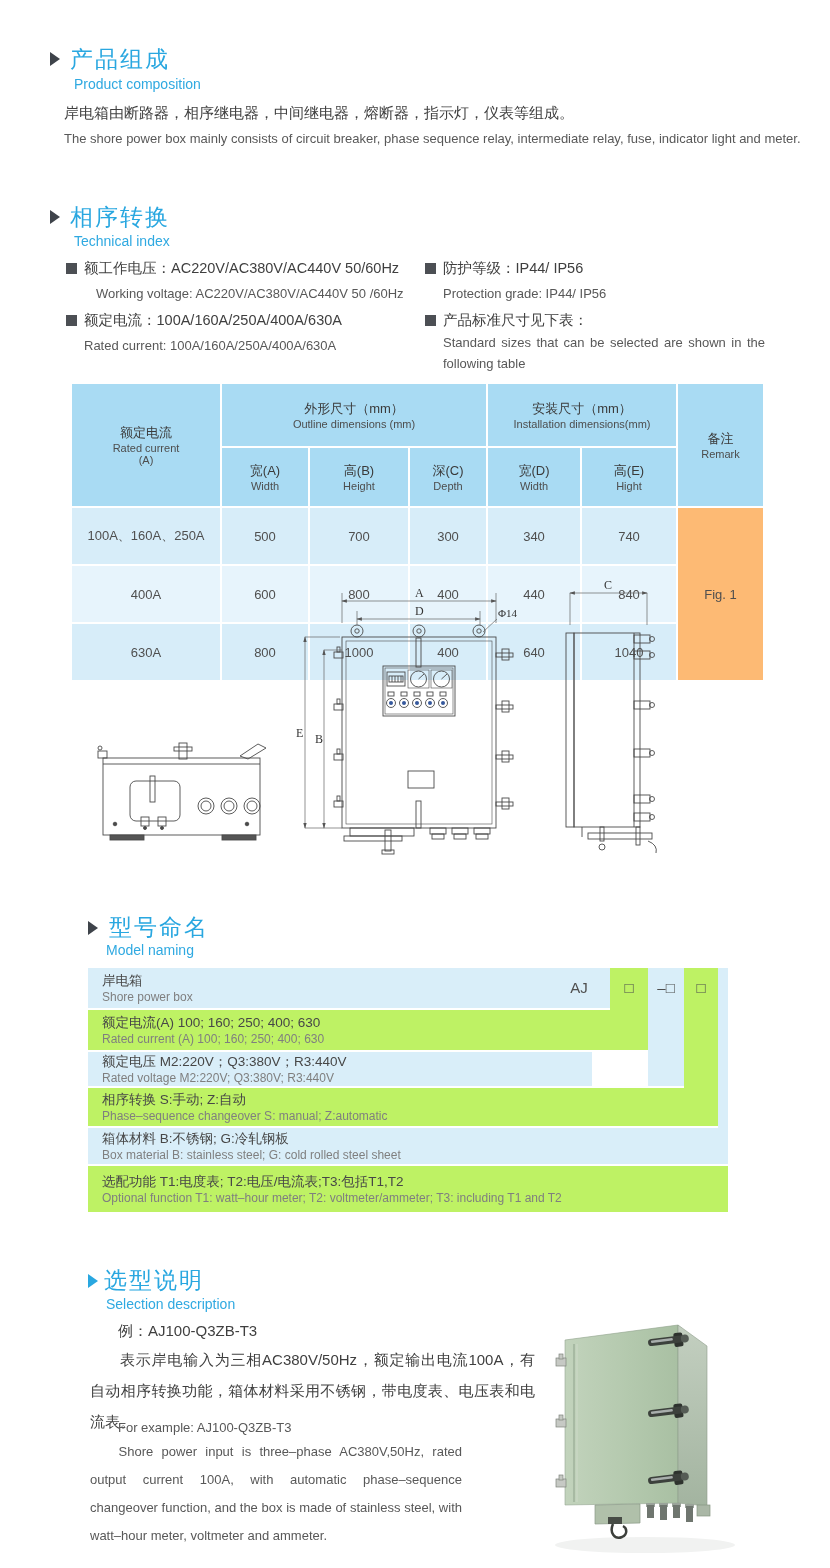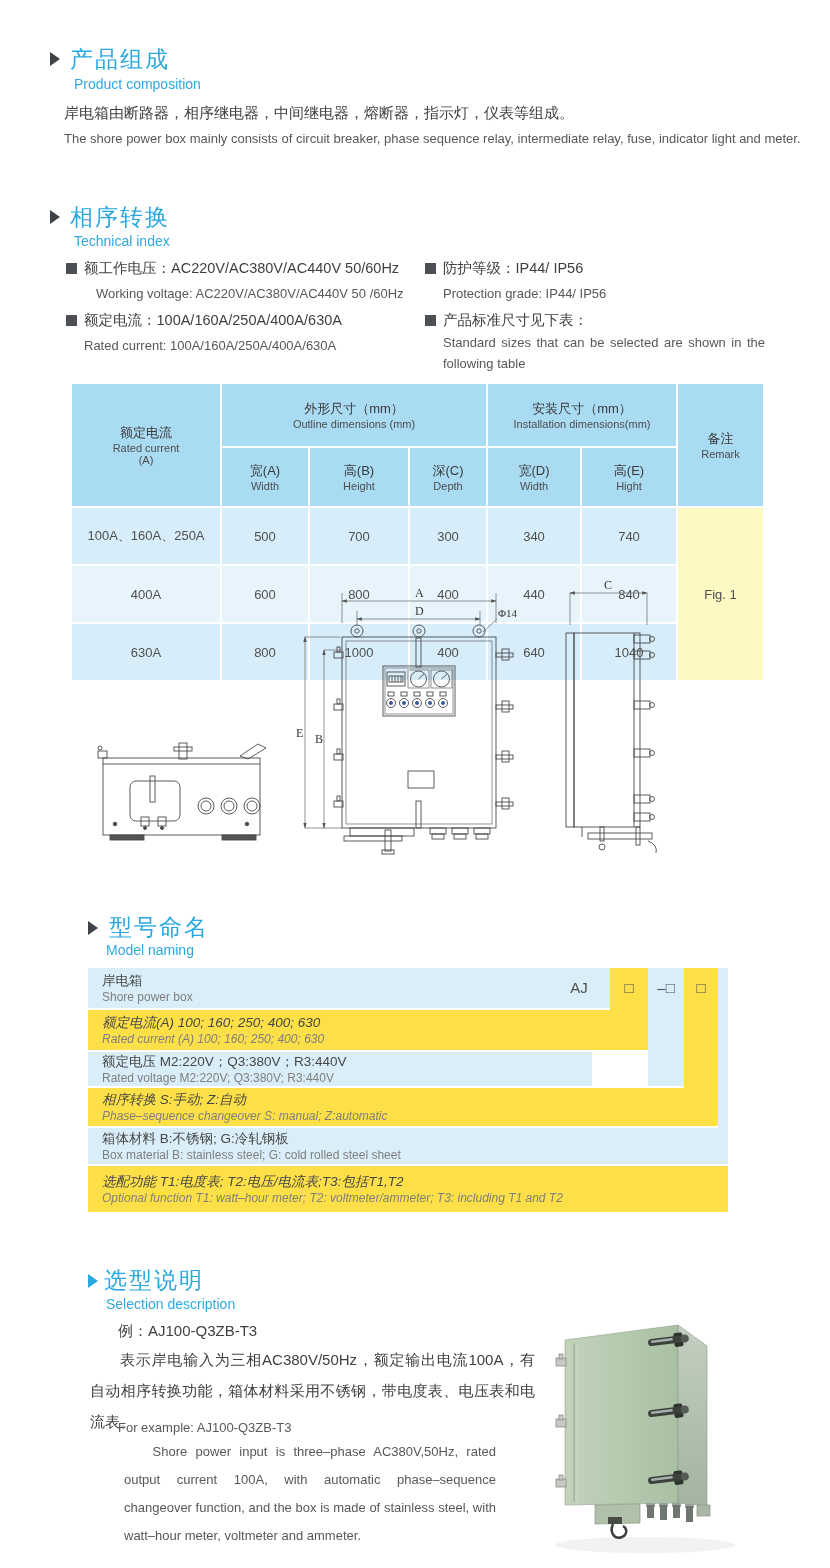--- a/index.html
+++ b/index.html
@@ -23,28 +23,28 @@
   .bullet-en{font-size:13px;color:#585858;}
 
   
   table.dims{border-collapse:separate;border-spacing:2px;table-layout:fixed;}
   .dims td{text-align:center;vertical-align:middle;padding:11px;}
   .hd{background:#a9dbf3;}
   .hd .zh{font-size:13px;color:#3a3a3a;}
   .hd .en{font-size:11px;color:#4d4d4d;}
   .b1{background:#d7edf9;}
   .b2{background:#e7f4fc;}
-  .brk{background:#fef9c3;}
+  .brk{background:#fdba74;}
   .dims .val{font-size:13px;color:#4f4f4f;}
 
   
   .stair{position:absolute;left:88px;top:968px;width:640px;height:246px;}
   .mband{position:absolute;}
   .band-blue{background:#d9eef9;}
-  .band-gray{background:#fde047;font-style:italic;}
+  .band-gray{background:#bef264;}
   .mrow-text{position:absolute;left:14px;top:0;right:10px;}
   .mrow-text .l1{font-size:13.5px;color:#474747;white-space:nowrap;}
   .mrow-text .l2{font-size:12px;color:#7f7f7f;white-space:nowrap;}
   .code{position:absolute;top:0;height:40px;line-height:40px;text-align:center;
         font-size:15px;color:#4f4f4f;}
 
   
   .sel-example{font-size:15px;color:#3f3f3f;white-space:nowrap;}
   .sel-zh{font-size:15px;color:#3f3f3f;line-height:31px;text-align:justify;text-indent:2em;}
   .sel-en-ex{font-size:13px;color:#585858;white-space:nowrap;}
@@ -393,21 +393,21 @@
     </div>
   </div>
 
   <div class="abs sec-arrow blue" style="left:88px;top:1274px;"></div>
   <div class="abs sec-title" style="left:104px;top:1265px;">选型说明</div>
   <div class="abs sec-sub" style="left:106px;top:1296px;">Selection description</div>
 
   <div class="abs sel-example" style="left:118px;top:1322px;">例：AJ100-Q3ZB-T3</div>
   <div class="abs sel-zh" style="left:90px;top:1344px;width:445px;">表示岸电输入为三相AC380V/50Hz，额定输出电流100A，有自动相序转换功能，箱体材料采用不锈钢，带电度表、电压表和电流表。</div>
   <div class="abs sel-en-ex" style="left:118px;top:1420px;">For example: AJ100-Q3ZB-T3</div>
-  <div class="abs sel-en" style="left:90px;top:1438px;width:372px;margin-left:34px;">Shore power input is three–phase AC380V,50Hz, rated output current 100A, with automatic phase–sequence changeover function, and the box is made of stainless steel, with watt–hour meter, voltmeter and ammeter.</div>
+  <div class="abs sel-en" style="left:90px;top:1438px;width:372px;">Shore power input is three–phase AC380V,50Hz, rated output current 100A, with automatic phase–sequence changeover function, and the box is made of stainless steel, with watt–hour meter, voltmeter and ammeter.</div>
 
   <svg class="abs" style="left:540px;top:1312px;" width="255" height="250" viewBox="0 0 255 250">
     <defs>
       <linearGradient id="gf" x1="0" y1="0" x2="1" y2="0">
         <stop offset="0" stop-color="#c2d3bc"></stop>
           <stop offset="0.55" stop-color="#b4c9ae"></stop>
           <stop offset="1" stop-color="#a9c0a3"></stop>
       </linearGradient>
       <linearGradient id="gr" x1="0" y1="0" x2="0" y2="1">
         <stop offset="0" stop-color="#c3cfc0"></stop>

